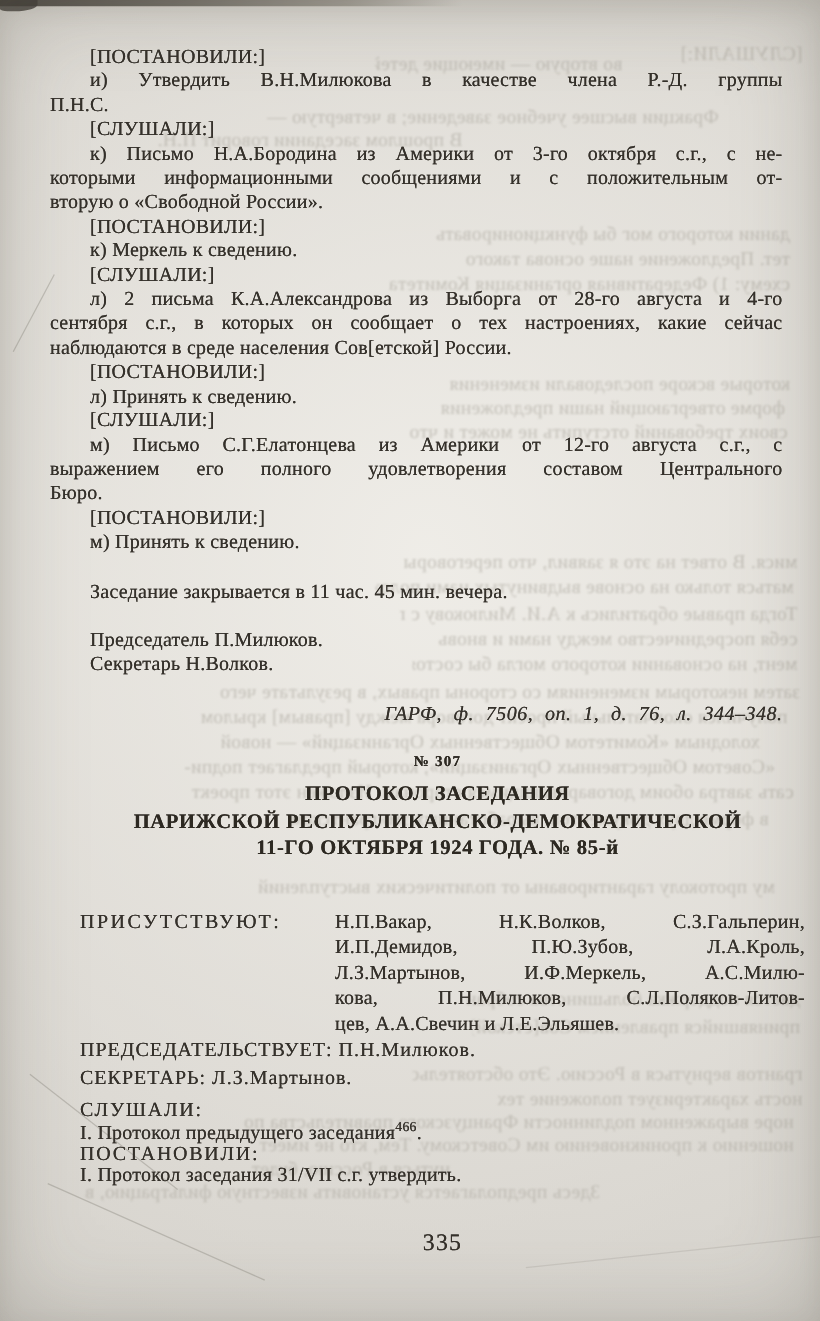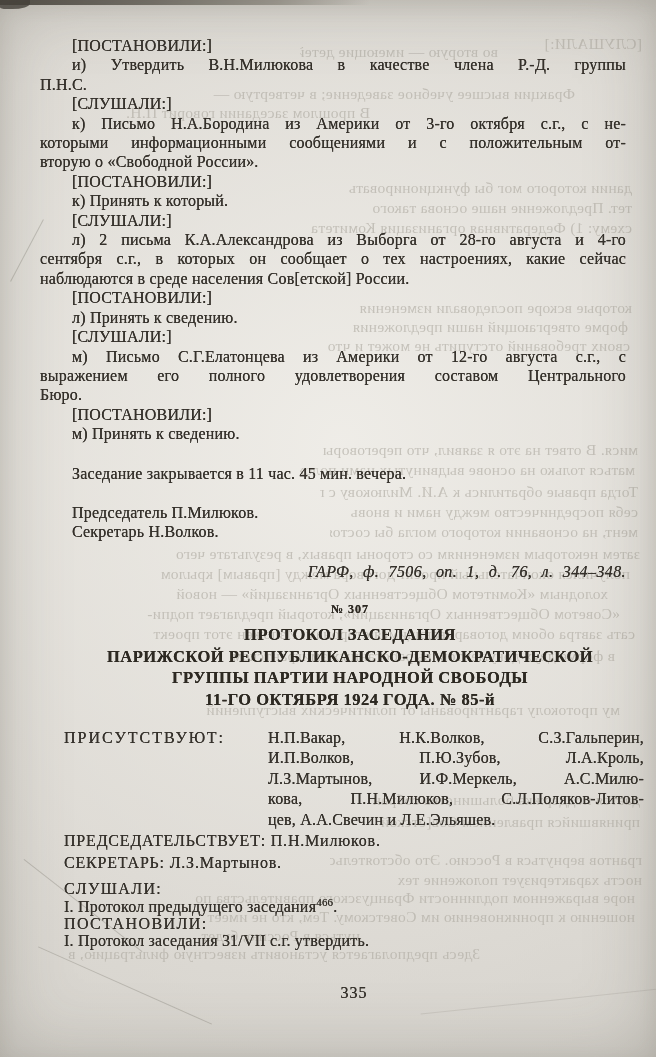--- a/index.html
+++ b/index.html
@@ -52,21 +52,21 @@
   .att-label{flex:0 0 204px;letter-spacing:2px;line-height:20.4px;}
   .att-names{flex:1;line-height:20.4px;}
   .att-names .nm{text-align:justify;text-align-last:justify;}
   .att-names .nm:last-child{text-align-last:left;}
   .officer{line-height:20.6px;letter-spacing:.8px;margin-top:1px;}
   .opening{margin-top:7px;line-height:20px;}
   .minutes{margin-top:7px;line-height:17.4px;}
   .minutes .lbl{letter-spacing:1.4px;}
   sup{font-size:11px;line-height:0;}
 
-  .page-num{position:absolute;top:984px;left:64px;width:580px;text-align:center;font-size:16px;z-index:2;letter-spacing:1px;font-family:Liberation Serif, serif;}
+  .page-num{position:absolute;top:984px;left:64px;width:580px;text-align:center;font-size:19px;z-index:2;letter-spacing:1px;font-family:Liberation Serif, serif;}
 </style>
 </head>
 <body>
 
 <div class="page">
 
   <div class="top-edge"></div>
   <div class="corner-blob"></div>
   <div class="crease c1"></div>
   <div class="crease c2"></div>
@@ -107,21 +107,21 @@
   <div class="sec-prev ink">
 
   <div class="ln k-ind">[ПОСТАНОВИЛИ:]</div>
       <div class="ln k-ind-just">и) Утвердить В.Н.Милюкова в качестве члена Р.-Д. группы</div>
       <div class="ln k-flush">П.Н.С.</div>
       <div class="ln k-ind">[СЛУШАЛИ:]</div>
       <div class="ln k-ind-just">к) Письмо Н.А.Бородина из Америки от 3-го октября с.г., с не-</div>
       <div class="ln k-just">которыми информационными сообщениями и с положительным от-</div>
       <div class="ln k-flush">вторую о «Свободной России».</div>
       <div class="ln k-ind">[ПОСТАНОВИЛИ:]</div>
-      <div class="ln k-ind">к) Принять к который.</div>
+      <div class="ln k-ind">к) Меркель к сведению.</div>
       <div class="ln k-ind">[СЛУШАЛИ:]</div>
       <div class="ln k-ind-just">л) 2 письма К.А.Александрова из Выборга от 28-го августа и 4-го</div>
       <div class="ln k-just">сентября с.г., в которых он сообщает о тех настроениях, какие сейчас</div>
       <div class="ln k-flush">наблюдаются в среде населения Сов[етской] России.</div>
       <div class="ln k-ind">[ПОСТАНОВИЛИ:]</div>
       <div class="ln k-ind">л) Принять к сведению.</div>
       <div class="ln k-ind">[СЛУШАЛИ:]</div>
       <div class="ln k-ind-just">м) Письмо С.Г.Елатонцева из Америки от 12-го августа с.г., с</div>
       <div class="ln k-just">выражением его полного удовлетворения составом Центрального</div>
       <div class="ln k-flush">Бюро.</div>
@@ -132,32 +132,31 @@
       <div class="ln k-ind">Секретарь Н.Волков.</div>
       <div class="ln k-ref gap">ГАРФ, ф. 7506, оп. 1, д. 76, л. 344–348.</div>
     </div>
 
   <div class="sec-head ink">
     <div class="doc-number">№ 307</div>
     <div>
 
     <div class="title-ln">ПРОТОКОЛ ЗАСЕДАНИЯ</div>
         <div class="title-ln">ПАРИЖСКОЙ РЕСПУБЛИКАНСКО-ДЕМОКРАТИЧЕСКОЙ</div>
-        <div class="title-ln">ГРУППЫ ПАРТИИ НАРОДНОЙ СВОБОДЫ</div>
         <div class="title-ln">11-ГО ОКТЯБРЯ 1924 ГОДА. № 85-й</div>
       </div>
   </div>
 
   <div class="sec-bottom ink">
     <div class="att-row">
       <div class="att-label">ПРИСУТСТВУЮТ:</div>
       <div class="att-names">
 
       <div class="nm">Н.П.Вакар, Н.К.Волков, С.З.Гальперин,</div>
-          <div class="nm">И.П.Волков, П.Ю.Зубов, Л.А.Кроль,</div>
+          <div class="nm">И.П.Демидов, П.Ю.Зубов, Л.А.Кроль,</div>
           <div class="nm">Л.З.Мартынов, И.Ф.Меркель, А.С.Милю-</div>
           <div class="nm">кова, П.Н.Милюков, С.Л.Поляков-Литов-</div>
           <div class="nm">цев, А.А.Свечин и Л.Е.Эльяшев.</div>
         </div>
     </div>
     <div class="officer">ПРЕДСЕДАТЕЛЬСТВУЕТ: П.Н.Милюков.</div>
     <div class="officer">СЕКРЕТАРЬ: Л.З.Мартынов.</div>
     <div class="minutes">
       <div class="lbl">СЛУШАЛИ:</div>
       <div><span>I. Протокол предыдущего заседания</span><sup>466</sup><span>.</span></div>

